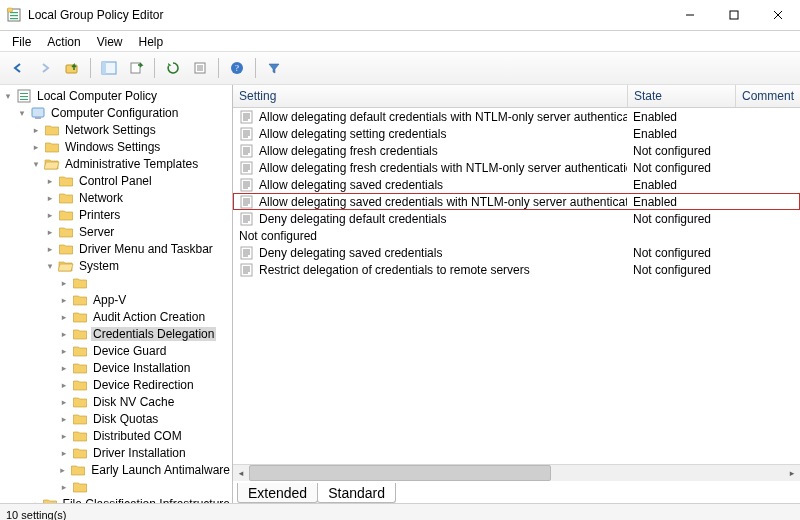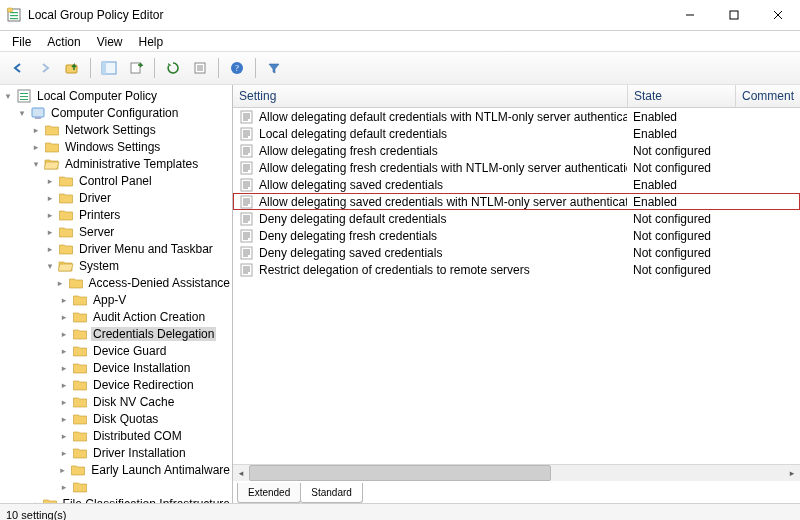--- a/index.html
+++ b/index.html
@@ -54,21 +54,21 @@
   display:flex; align-items:center; }
 .hscroll .thumb { height:14px; background:#cfcfcf; border:1px solid #b8b8b8;
   border-radius:2px; }
 .hscroll .arrow { width:16px; height:16px; display:flex; align-items:center;
   justify-content:center; color:#606060; font-size:9px; }
 
 .tabs { height:22px; display:flex; align-items:flex-end; padding-left:4px;
   background:#fff; }
 .tab { border:1px solid #b8b8b8; border-top:none; height:19px; padding:0 10px;
   display:flex; align-items:center; margin-right:-1px; background:#fafafa;
-  font-size:10px; border-radius:0 0 3px 3px; }
+  font-size:14px; border-radius:0 0 3px 3px; }
 .tab.active { background:#fff; font-weight:400; }
 
 .statusbar { height:22px; display:flex; align-items:center; padding:0 6px;
   border-top:1px solid #d0d0d0; background:#f5f5f5; font-size:11px; }
 
 .folder-svg rect.f1 { fill:#f4cf6a; stroke:#c49a2a; }
 </style>
 </head>
 <body>
 
@@ -221,21 +221,21 @@
           <path d="M1.5 4 h5 l1 1 h7 v8 h-13 z" fill="#f4cf6a" stroke="#c49a2a" stroke-width=".6"></path>
         </svg>
         <span class="lbl">Control Panel</span>
       </div>
       <div class="node">
         <span class="indent" style="width:42px"></span>
         <span class="exp">▸</span>
         <svg class="ico" viewBox="0 0 16 16">
           <path d="M1.5 4 h5 l1 1 h7 v8 h-13 z" fill="#f4cf6a" stroke="#c49a2a" stroke-width=".6"></path>
         </svg>
-        <span class="lbl">Driver</span>
+        <span class="lbl">Network</span>
       </div>
       <div class="node">
         <span class="indent" style="width:42px"></span>
         <span class="exp">▸</span>
         <svg class="ico" viewBox="0 0 16 16">
           <path d="M1.5 4 h5 l1 1 h7 v8 h-13 z" fill="#f4cf6a" stroke="#c49a2a" stroke-width=".6"></path>
         </svg>
         <span class="lbl">Printers</span>
       </div>
       <div class="node">
@@ -262,21 +262,20 @@
           <path d="M2 6 h13 l-2 7 h-13 z" fill="#fce29b" stroke="#c49a2a" stroke-width=".6"></path>
         </svg>
         <span class="lbl">System</span>
       </div>
       <div class="node">
         <span class="indent" style="width:56px"></span>
         <span class="exp">▸</span>
         <svg class="ico" viewBox="0 0 16 16">
           <path d="M1.5 4 h5 l1 1 h7 v8 h-13 z" fill="#f4cf6a" stroke="#c49a2a" stroke-width=".6"></path>
         </svg>
-        <span class="lbl">Access-Denied Assistance</span>
       </div>
       <div class="node">
         <span class="indent" style="width:56px"></span>
         <span class="exp">▸</span>
         <svg class="ico" viewBox="0 0 16 16">
           <path d="M1.5 4 h5 l1 1 h7 v8 h-13 z" fill="#f4cf6a" stroke="#c49a2a" stroke-width=".6"></path>
         </svg>
         <span class="lbl">App-V</span>
       </div>
       <div class="node">
@@ -399,21 +398,21 @@
         </div>
         <div class="row">
           <div class="cell col-setting">
             <svg class="ico" viewBox="0 0 16 16">
               <rect x="2" y="2" width="11" height="12" fill="#fff" stroke="#aaa"></rect>
               <line x1="4" y1="5" x2="11" y2="5" stroke="#888"></line>
               <line x1="4" y1="7" x2="11" y2="7" stroke="#888"></line>
               <line x1="4" y1="9" x2="11" y2="9" stroke="#888"></line>
               <line x1="4" y1="11" x2="9" y2="11" stroke="#888"></line>
             </svg>
-            <span>Local delegating default credentials</span>
+            <span>Allow delegating setting credentials</span>
           </div>
           <div class="cell col-state">Enabled</div>
           <div class="cell col-comment"></div>
         </div>
         <div class="row">
           <div class="cell col-setting">
             <svg class="ico" viewBox="0 0 16 16">
               <rect x="2" y="2" width="11" height="12" fill="#fff" stroke="#aaa"></rect>
               <line x1="4" y1="5" x2="11" y2="5" stroke="#888"></line>
               <line x1="4" y1="7" x2="11" y2="7" stroke="#888"></line>
@@ -475,30 +474,20 @@
               <line x1="4" y1="7" x2="11" y2="7" stroke="#888"></line>
               <line x1="4" y1="9" x2="11" y2="9" stroke="#888"></line>
               <line x1="4" y1="11" x2="9" y2="11" stroke="#888"></line>
             </svg>
             <span>Deny delegating default credentials</span>
           </div>
           <div class="cell col-state">Not configured</div>
           <div class="cell col-comment"></div>
         </div>
         <div class="row">
-          <div class="cell col-setting">
-            <svg class="ico" viewBox="0 0 16 16">
-              <rect x="2" y="2" width="11" height="12" fill="#fff" stroke="#aaa"></rect>
-              <line x1="4" y1="5" x2="11" y2="5" stroke="#888"></line>
-              <line x1="4" y1="7" x2="11" y2="7" stroke="#888"></line>
-              <line x1="4" y1="9" x2="11" y2="9" stroke="#888"></line>
-              <line x1="4" y1="11" x2="9" y2="11" stroke="#888"></line>
-            </svg>
-            <span>Deny delegating fresh credentials</span>
-          </div>
           <div class="cell col-state">Not configured</div>
           <div class="cell col-comment"></div>
         </div>
         <div class="row">
           <div class="cell col-setting">
             <svg class="ico" viewBox="0 0 16 16">
               <rect x="2" y="2" width="11" height="12" fill="#fff" stroke="#aaa"></rect>
               <line x1="4" y1="5" x2="11" y2="5" stroke="#888"></line>
               <line x1="4" y1="7" x2="11" y2="7" stroke="#888"></line>
               <line x1="4" y1="9" x2="11" y2="9" stroke="#888"></line>

